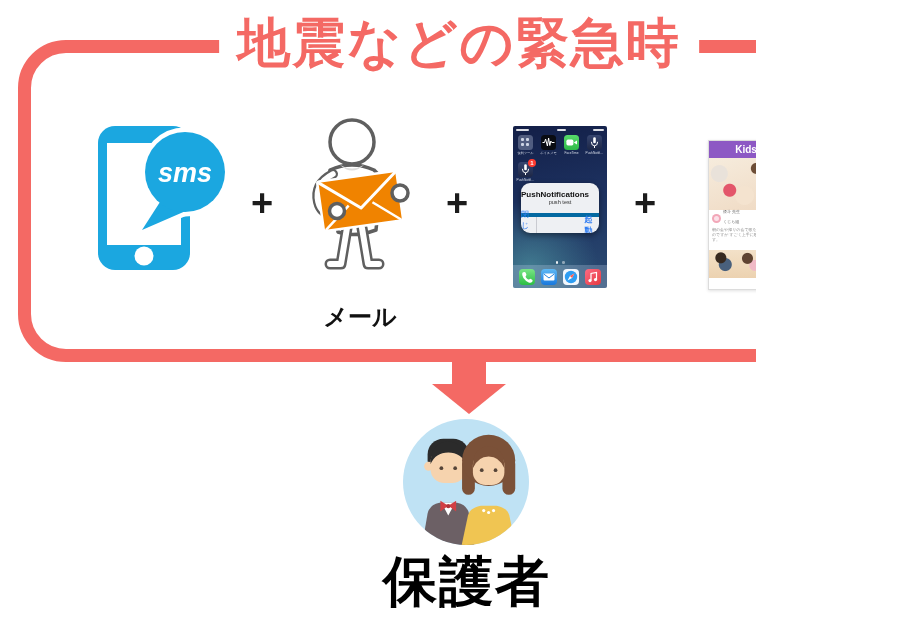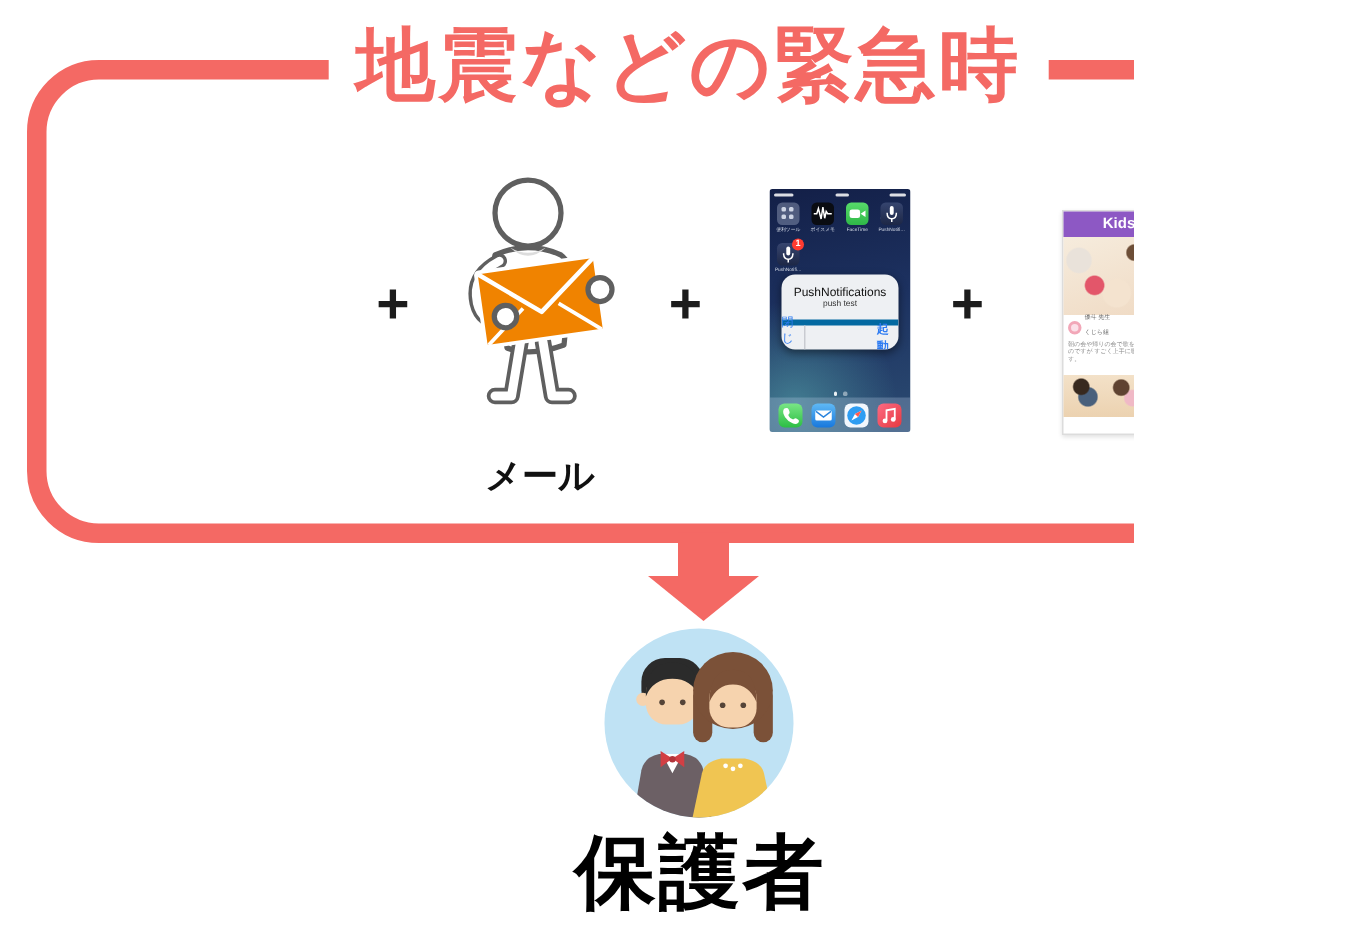--- a/index.html
+++ b/index.html
@@ -49,21 +49,21 @@
   .a-voice{background:#0a0c12;}
   .a-face{background:linear-gradient(#57da6a,#2fb948);}
   .a-push{background:linear-gradient(#36456f,#1d2746);}
   .badge{position:absolute;right:-3px;top:-3px;width:8px;height:8px;border-radius:50%;
          background:#ff3b30;color:#fff;font-size:6px;line-height:8px;text-align:center;font-weight:700;}
   .app-lbl{display:block;font-size:8px;color:#d8deea;white-space:nowrap;
            width:300%;margin-left:0;text-align:center;transform:scale(.4);transform-origin:50% 0;
            margin-top:1px;}
   .ph-alert{position:absolute;left:8px;top:57px;width:78px;height:50px;border-radius:9px;
             background:#eef0f3;box-shadow:0 2px 6px rgba(0,0,0,.45);overflow:hidden;}
-  .al-title{margin-top:7px;text-align:center;font-size:8px;font-weight:400;color:#111;}
+  .al-title{margin-top:7px;font-size:8px;font-weight:700;color:#111;}
   .al-body{text-align:center;font-size:8px;color:#333;transform:scale(.7);transform-origin:50% 0;}
   .al-btns{position:absolute;bottom:0;left:0;right:0;height:16px;border-top:4px solid #0369a1;
            display:flex;}
   .al-btn{flex:1;display:flex;align-items:center;justify-content:center;
           font-size:8px;color:#2f7cf2;}
   .al-btn.launch{border-left:1px solid #c9cbd1;font-weight:700;padding-left:48px;}
   .ph-dots{position:absolute;left:0;right:0;top:135px;display:flex;justify-content:center;gap:4px;}
   .pdot{width:2.5px;height:2.5px;border-radius:50%;background:rgba(255,255,255,.45);}
   .pdot.on{background:rgba(255,255,255,.9);}
   .ph-dock{position:absolute;left:0;right:0;bottom:0;height:23px;
@@ -131,20 +131,34 @@
             transform:rotate(-7deg);}
 </style>
 </head>
 <body>
 
 <div class="canvas">
 
   <div class="frame"></div>
   <div class="title">地震などの緊急時</div>
 
+  <div class="sms-wrap">
+    <svg width="132" height="152" viewBox="0 0 132 152">
+      <rect x="0" y="4" width="92" height="144" rx="17" fill="#1ba7e0"></rect>
+      <rect x="9" y="21" width="74" height="102" fill="#fff"></rect>
+      <circle cx="46" cy="134" r="9.5" fill="#fff"></circle>
+      <g stroke="#fff" stroke-width="9" stroke-linejoin="round">
+        <path d="M62,80 L44,108 L90,88 Z" fill="#1ba7e0"></path>
+        <circle cx="87" cy="50" r="40" fill="#1ba7e0"></circle>
+      </g>
+      <path d="M62,80 L44,108 L90,88 Z" fill="#1ba7e0"></path>
+      <circle cx="87" cy="50" r="40" fill="#1ba7e0"></circle>
+      <text x="87" y="60" text-anchor="middle" font-size="27" font-weight="700" font-style="italic" fill="#fff" font-family="Liberation Sans, sans-serif">sms</text>
+    </svg>
+  </div>
 
   <div class="plus p1">+</div>
 
   <div class="person-wrap">
     <svg width="116" height="160" viewBox="0 0 116 160">
 
       <path d="M30,54 Q52,44 74,54 Q82,60 80,74 L76,114 Q54,122 38,116 L32,74 Q28,60 30,54 Z" fill="#fff" stroke="#5f5f5f" stroke-width="3.5" stroke-linejoin="round"></path>
 
       <g stroke-linecap="round" stroke-linejoin="round" fill="none">
         <path d="M47,112 L41,148 L30,148" stroke="#5f5f5f" stroke-width="11"></path>

